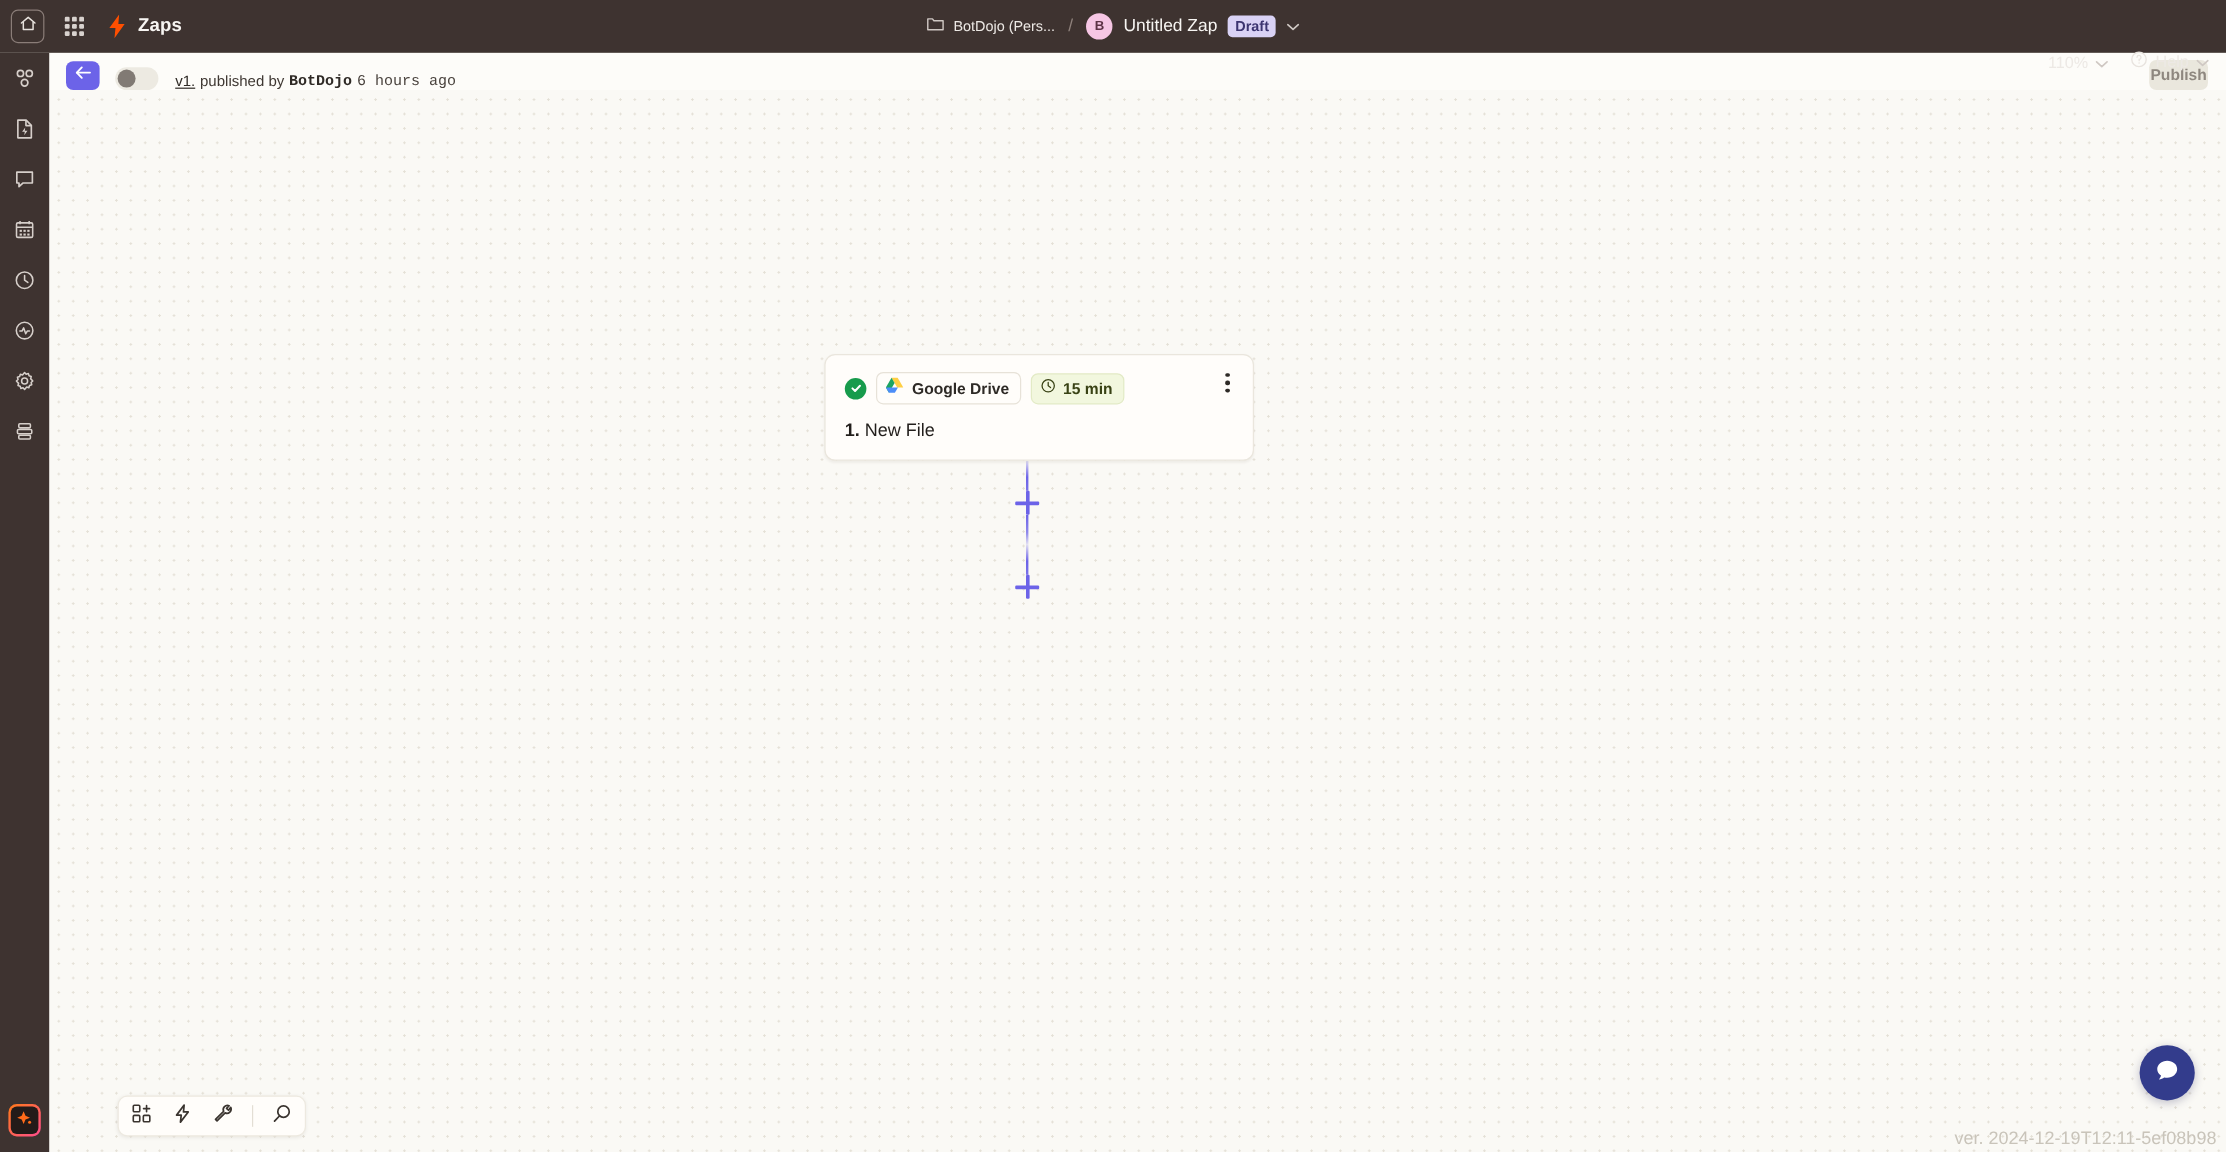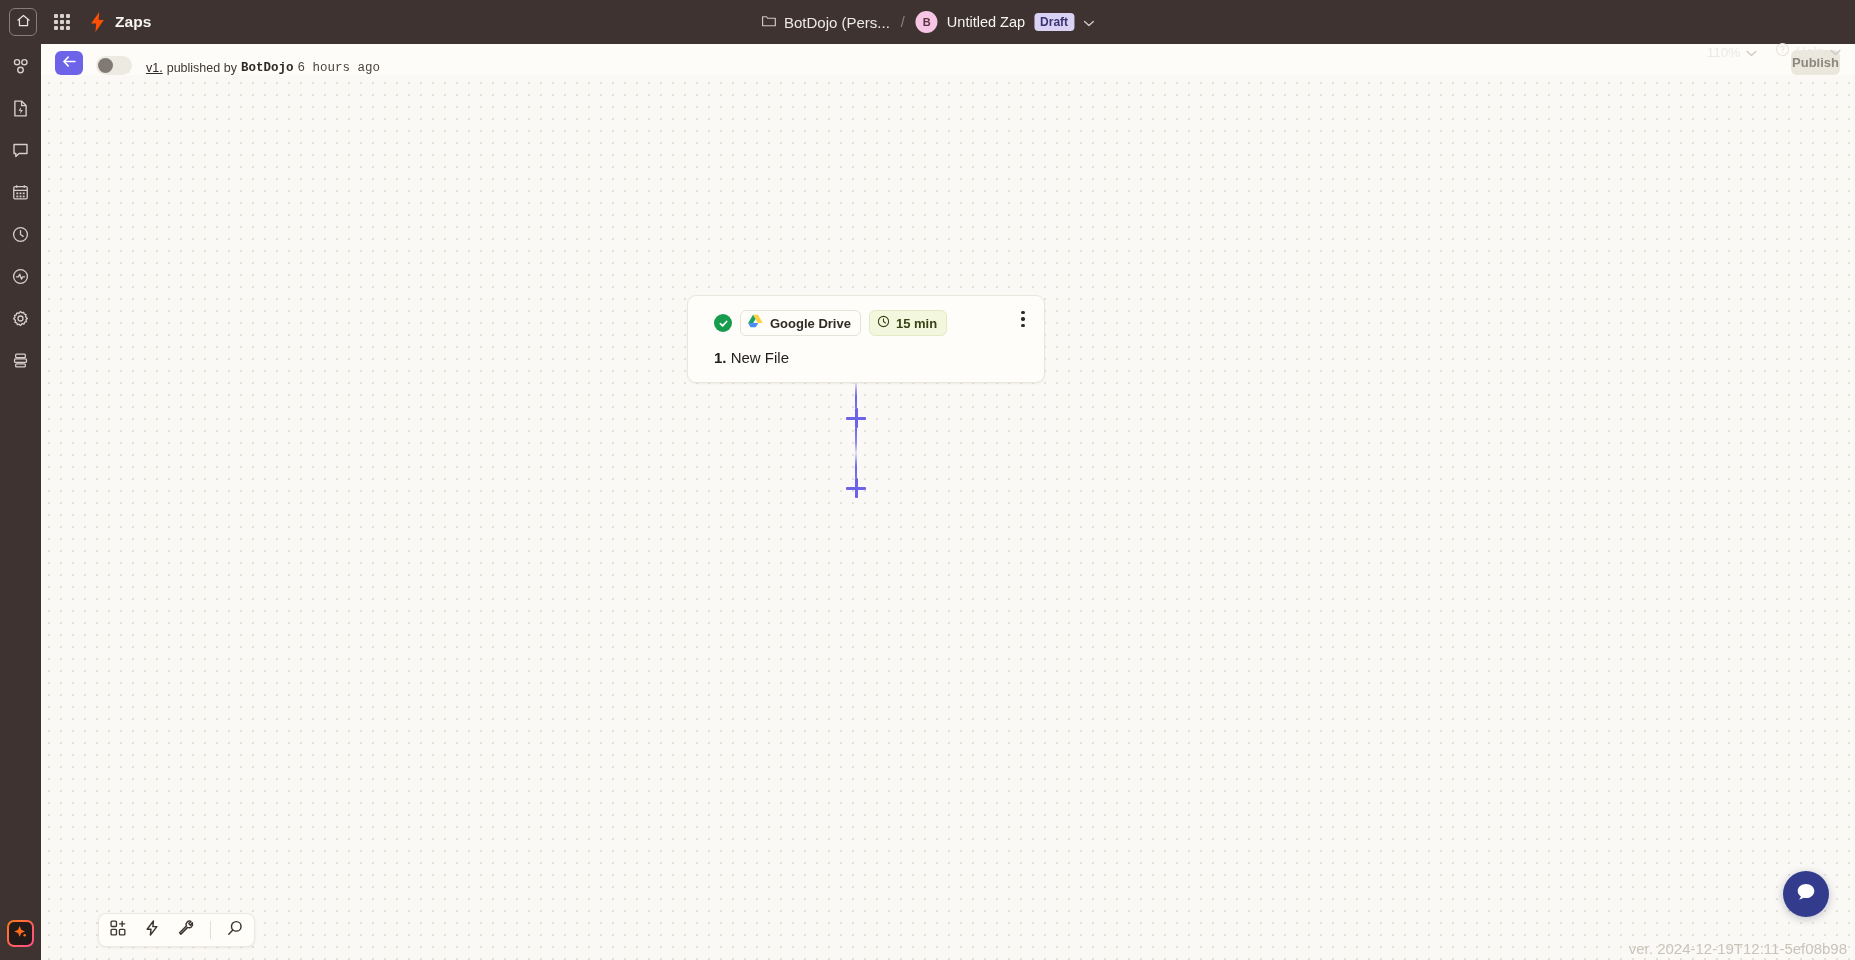--- a/index.html
+++ b/index.html
@@ -36,21 +36,21 @@
   .app-title {
     margin-left: 9px; font-size: 15.5px; font-weight: 700; letter-spacing: .1px;
     color: #F7F5F2;
   }
 
   .topbar-center {
     position: absolute; left: 50%; transform: translateX(-50%);
     display: flex; align-items: center; gap: 9px; white-space: nowrap;
   }
   .folder-crumb { display: flex; align-items: center; gap: 8px; cursor: pointer; }
-  .folder-crumb .lbl { font-size: 15px; color: #EDE9E5; }
+  .folder-crumb .lbl { font-size: 12px; color: #EDE9E5; }
   .crumb-sep { color: #8F827C; font-size: 14.5px; margin: 0 2px; }
   .avatar {
     width: 22px; height: 22px; border-radius: 50%;
     background: #F6C6E4; color: #5C3245;
     font-size: 11px; font-weight: 700;
     display: flex; align-items: center; justify-content: center;
   }
   .zap-name { font-size: 14.5px; font-weight: 400; color: #F7F5F2; cursor: pointer; }
   .draft-badge {
     background: #D9D2F5; color: #3B3470;
@@ -154,21 +154,21 @@
     width: 370px;
     display: flex; flex-direction: column; align-items: center;
   }
   .node {
     width: 358px;
     background: #FFFDFA;
     border: 1px solid #EAE6DD;
     border-radius: 9px;
     box-shadow: 0 1px 2px rgba(60,50,40,.06);
     position: relative;
-    padding: 14px 16px 16px 26px;
+    padding: 14px 16px 16px 16px;
     margin-left: 20px;
   }
   .node-row { display: flex; align-items: center; gap: 8px; }
   .check-circle {
     width: 18px; height: 18px; border-radius: 50%;
     background: #179B4C;
     display: flex; align-items: center; justify-content: center;
     flex: none;
   }
   .app-chip {

